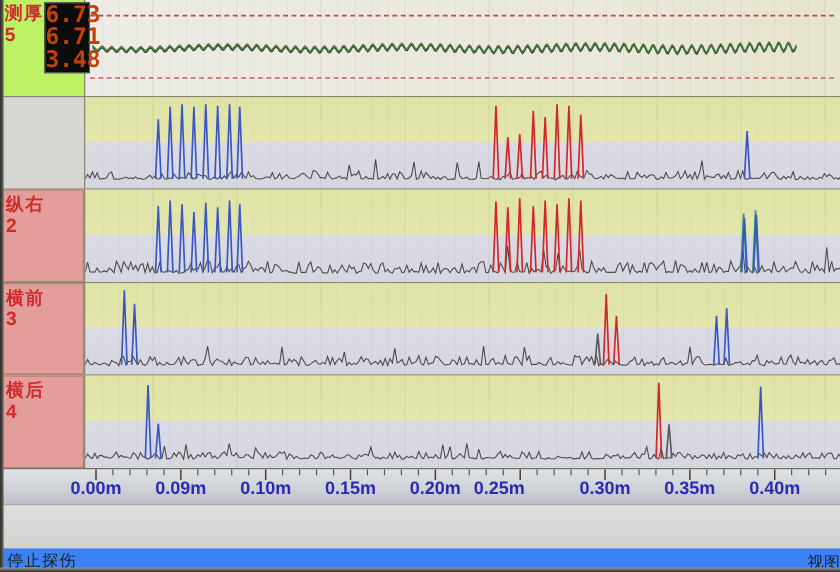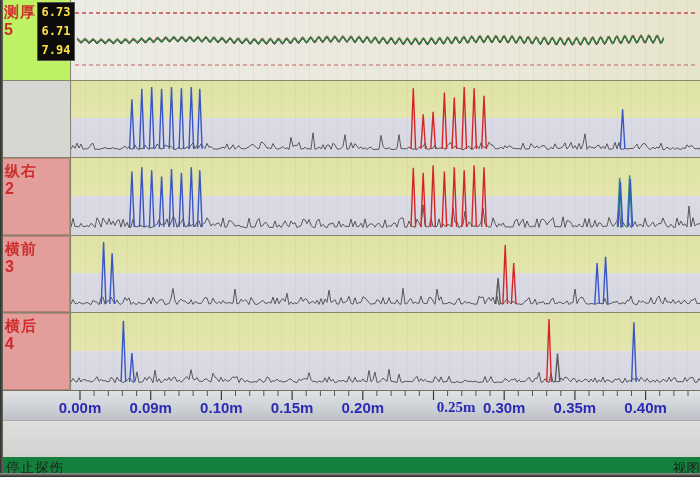--- a/index.html
+++ b/index.html
@@ -15,52 +15,52 @@
   .chan-name{font-size:15px;font-weight:bold;color:#cf2d2d;letter-spacing:1px;line-height:18px;}
   .chan-num{font-size:16px;font-weight:bold;color:#cf2d2d;line-height:18px;}
   .wave-area{position:absolute;left:70px;top:0;bottom:0;right:0;border-left:1px solid #85856f;box-sizing:border-box;overflow:hidden;}
   .wave-area.zones{background:linear-gradient(to bottom,#dfe3a4 0%,#e4e6ae 49%,#dadbe5 49%,#d5d6e0 100%);}
   .wave-area.plain{background:linear-gradient(to right,#ecebe5 0%,#eae8da 70%,#e7e4cc 100%);}
   .wave-area svg{position:absolute;left:0;top:0;}
   .texture{position:absolute;inset:0;background:repeating-linear-gradient(to right,rgba(90,90,60,.05) 0 1px,transparent 1px 14px);pointer-events:none;}
 
   .readings{position:absolute;left:37px;top:2px;width:38px;height:59px;background:#0c0c0a;
             border:1px solid #555;box-sizing:border-box;z-index:5;
-            font-family:"DejaVu Sans Mono",monospace;font-weight:bold;font-size:12px;
-            color:#fde047;line-height:19px;text-align:center;}
+            font-family:"DejaVu Sans Mono",monospace;font-weight:bold;font-size:19px;
+            color:#c2410c;line-height:19px;text-align:center;}
 
   .axis{position:absolute;left:0;top:390px;width:700px;height:30px;
         background:linear-gradient(to bottom,#e0e2e4 0%,#cdd1d6 60%,#bcc0c6 100%);
         border-top:1px solid #70705e;box-sizing:border-box;}
   .axis-label{position:absolute;top:8px;transform:translateX(-50%);
               font-size:15px;font-weight:bold;color:#2a2ab4;white-space:nowrap;}
 
   .toolbar{position:absolute;left:0;top:420px;width:700px;height:37px;
            background:linear-gradient(to bottom,#dedede 0,#d2d2d0 100%);
            border-top:1px solid #a8a8a4;box-sizing:border-box;font-size:13px;color:#222;}
 
-  .statusbar{position:absolute;left:0;top:457px;width:700px;height:20px;background:#15803d;
+  .statusbar{position:absolute;left:0;top:457px;width:700px;height:20px;background:#3b82f6;
              font-size:13.5px;color:#1e1e1e;}
   .status-left{position:absolute;left:6px;top:2px;letter-spacing:1px;}
   .status-right{position:absolute;left:660px;top:3px;width:40px;overflow:hidden;white-space:nowrap;text-align:right;}
 </style>
 </head>
 <body>
 
 <div class="app">
 
   <div class="strip" style="top:0;height:80px;border-top:none">
     <div class="chan-label light">
       <div class="chan-name">测厚</div>
       <div class="chan-num">5</div>
     </div>
     <div class="readings">
       <div>6.73</div>
       <div>6.71</div>
-      <div>7.94</div>
+      <div>3.48</div>
     </div>
     <div class="wave-area plain">
       <svg id="wave0" width="630" height="80">
           <path d="M4,13 H624" fill="none" stroke="#c24848" stroke-width="1.4" stroke-dasharray="4 3"></path>
           <path d="M4,65 H624" fill="none" stroke="#c86060" stroke-width="1.2" stroke-dasharray="4 3"></path>
           <path d="M6.0,37.7L7.5,38.8L9.0,40.8L10.5,41.3L12.0,39.8L13.5,38.2L15.0,38.5L16.5,40.4L18.0,41.7L19.5,40.8L21.0,38.9L22.5,38.4L24.0,39.9L25.5,41.7L27.0,41.6L28.5,39.8L30.0,38.5L31.5,39.3L33.0,41.3L34.5,42.1L36.0,40.6L37.5,38.8L39.0,38.8L40.5,40.6L42.0,42.1L43.5,41.4L45.0,39.3L46.5,38.4L48.0,39.7L49.5,41.7L51.0,41.8L52.5,39.9L54.0,38.3L55.5,38.8L57.0,40.9L58.5,41.8L60.0,40.5L61.5,38.4L63.0,38.1L64.5,39.8L66.0,41.5L67.5,40.9L69.0,38.8L70.5,37.5L72.0,38.7L73.5,40.7L75.0,41.1L76.5,39.2L78.0,37.4L79.5,37.6L81.0,39.7L82.5,40.9L84.0,39.7L85.5,37.5L87.0,36.9L88.5,38.5L90.0,40.4L91.5,40.1L93.0,38.0L94.5,36.5L96.0,37.4L97.5,39.6L99.0,40.3L100.5,38.6L102.0,36.5L103.5,36.6L105.0,38.6L106.5,40.2L108.0,39.3L109.5,37.0L111.0,36.1L112.5,37.7L114.0,39.8L115.5,39.9L117.0,37.8L118.5,36.1L120.0,36.9L121.5,39.2L123.0,40.2L124.5,38.8L126.0,36.6L127.5,36.4L129.0,38.5L130.5,40.3L132.0,39.7L133.5,37.5L135.0,36.3L136.5,37.8L138.0,40.1L139.5,40.6L141.0,38.6L142.5,36.7L144.0,37.3L145.5,39.7L147.0,41.1L148.5,39.9L150.0,37.5L151.5,37.1L153.0,39.1L154.5,41.2L156.0,41.0L157.5,38.7L159.0,37.3L160.5,38.5L162.0,41.0L163.5,41.8L165.0,39.9L166.5,37.8L168.0,38.1L169.5,40.5L171.0,42.2L172.5,41.1L174.0,38.7L175.5,37.9L177.0,39.7L178.5,42.1L180.0,42.1L181.5,39.8L183.0,38.0L184.5,39.0L186.0,41.5L187.5,42.6L189.0,40.8L190.5,38.4L192.0,38.3L193.5,40.6L195.0,42.5L196.5,41.7L198.0,39.1L199.5,37.9L201.0,39.5L202.5,42.0L204.0,42.3L205.5,40.0L207.0,37.9L208.5,38.5L210.0,41.0L211.5,42.3L213.0,40.8L214.5,38.1L216.0,37.6L217.5,39.7L219.0,41.9L220.5,41.3L222.0,38.7L223.5,37.1L225.0,38.4L226.5,41.0L228.0,41.6L229.5,39.4L231.0,37.0L232.5,37.2L234.0,39.8L235.5,41.4L237.0,40.0L238.5,37.3L240.0,36.4L241.5,38.4L243.0,40.8L244.5,40.6L246.0,37.9L247.5,36.0L249.0,37.1L250.5,39.8L252.0,40.8L253.5,38.8L255.0,36.2L256.5,36.1L258.0,38.6L259.5,40.6L261.0,39.6L262.5,36.8L264.0,35.6L265.5,37.5L267.0,40.1L268.5,40.3L270.0,37.8L271.5,35.6L273.0,36.5L274.5,39.3L276.0,40.7L277.5,39.0L279.0,36.3L280.5,35.9L282.0,38.4L283.5,40.8L285.0,40.1L286.5,37.3L288.0,35.8L289.5,37.5L291.0,40.4L292.5,41.0L294.0,38.7L295.5,36.3L297.0,36.8L298.5,39.8L300.0,41.6L301.5,40.1L303.0,37.3L304.5,36.6L306.0,39.0L307.5,41.6L309.0,41.4L310.5,38.6L312.0,36.8L313.5,38.2L315.0,41.2L316.5,42.3L318.0,40.1L319.5,37.4L321.0,37.6L322.5,40.5L324.0,42.6L325.5,41.5L327.0,38.5L328.5,37.4L330.0,39.5L331.5,42.4L333.0,42.5L334.5,39.8L336.0,37.5L337.5,38.6L339.0,41.7L340.5,43.1L342.0,41.1L343.5,38.1L345.0,37.8L346.5,40.6L348.0,43.0L349.5,42.1L351.0,39.0L352.5,37.4L354.0,39.3L355.5,42.3L357.0,42.8L358.5,40.1L360.0,37.4L361.5,38.1L363.0,41.1L364.5,42.8L366.0,41.0L367.5,37.9L369.0,37.1L370.5,39.6L372.0,42.3L373.5,41.8L375.0,38.6L376.5,36.6L378.0,38.1L379.5,41.2L381.0,42.1L382.5,39.5L384.0,36.6L385.5,36.8L387.0,39.8L388.5,41.9L390.0,40.4L391.5,37.1L393.0,35.9L394.5,38.2L396.0,41.2L397.5,41.0L399.0,37.9L400.5,35.6L402.0,36.7L403.5,40.0L405.0,41.3L406.5,39.0L408.0,35.8L409.5,35.6L411.0,38.6L412.5,41.1L414.0,40.0L415.5,36.7L417.0,35.1L418.5,37.2L420.0,40.4L421.5,40.8L423.0,37.9L424.5,35.2L426.0,36.1L427.5,39.4L429.0,41.2L430.5,39.3L432.0,36.0L433.5,35.4L435.0,38.3L436.5,41.2L438.0,40.6L439.5,37.2L441.0,35.3L442.5,37.2L444.0,40.7L445.5,41.5L447.0,38.8L448.5,35.9L450.0,36.4L451.5,39.8L453.0,42.0L454.5,40.5L456.0,37.0L457.5,36.1L459.0,38.8L460.5,42.0L462.0,41.8L463.5,38.6L465.0,36.3L466.5,37.8L468.0,41.4L469.5,42.8L471.0,40.3L472.5,37.1L474.0,37.1L475.5,40.4L477.0,43.1L478.5,41.8L480.0,38.3L481.5,36.8L483.0,39.3L484.5,42.7L486.0,43.0L487.5,39.8L489.0,37.1L490.5,38.2L492.0,41.8L493.5,43.6L495.0,41.3L496.5,37.8L498.0,37.3L499.5,40.5L501.0,43.4L502.5,42.5L504.0,38.9L505.5,36.9L507.0,39.0L508.5,42.6L510.0,43.3L511.5,40.2L513.0,37.0L514.5,37.6L516.0,41.2L517.5,43.3L519.0,41.4L520.5,37.6L522.0,36.6L523.5,39.5L525.0,42.7L526.5,42.2L528.0,38.6L529.5,36.1L531.0,37.8L532.5,41.5L534.0,42.6L535.5,39.7L537.0,36.2L538.5,36.3L540.0,39.8L541.5,42.4L543.0,40.8L544.5,36.9L546.0,35.4L547.5,38.0L549.0,41.5L550.5,41.5L552.0,38.0L553.5,35.1L555.0,36.4L556.5,40.2L558.0,41.8L559.5,39.2L561.0,35.5L562.5,35.2L564.0,38.5L565.5,41.5L567.0,40.4L568.5,36.6L570.0,34.6L571.5,36.9L573.0,40.7L574.5,41.3L576.0,38.0L577.5,34.8L579.0,35.6L580.5,39.5L582.0,41.7L583.5,39.6L585.0,35.7L586.5,34.9L588.0,38.1L589.5,41.6L591.0,41.0L592.5,37.2" fill="none" stroke="#a83838" stroke-width="0.8"></path>
           <path d="M6.0,39.1L7.5,40.2L9.0,42.2L10.5,42.7L12.0,41.2L13.5,39.6L15.0,39.9L16.5,41.8L18.0,43.1L19.5,42.2L21.0,40.3L22.5,39.8L24.0,41.3L25.5,43.1L27.0,43.0L28.5,41.2L30.0,39.9L31.5,40.7L33.0,42.7L34.5,43.5L36.0,42.0L37.5,40.2L39.0,40.2L40.5,42.0L42.0,43.5L43.5,42.8L45.0,40.7L46.5,39.8L48.0,41.1L49.5,43.1L51.0,43.2L52.5,41.3L54.0,39.7L55.5,40.2L57.0,42.3L58.5,43.2L60.0,41.9L61.5,39.8L63.0,39.5L64.5,41.2L66.0,42.9L67.5,42.3L69.0,40.2L70.5,38.9L72.0,40.1L73.5,42.1L75.0,42.5L76.5,40.6L78.0,38.8L79.5,39.0L81.0,41.1L82.5,42.3L84.0,41.1L85.5,38.9L87.0,38.3L88.5,39.9L90.0,41.8L91.5,41.5L93.0,39.4L94.5,37.9L96.0,38.8L97.5,41.0L99.0,41.7L100.5,40.0L102.0,37.9L103.5,38.0L105.0,40.0L106.5,41.6L108.0,40.7L109.5,38.4L111.0,37.5L112.5,39.1L114.0,41.2L115.5,41.3L117.0,39.2L118.5,37.5L120.0,38.3L121.5,40.6L123.0,41.6L124.5,40.2L126.0,38.0L127.5,37.8L129.0,39.9L130.5,41.7L132.0,41.1L133.5,38.9L135.0,37.7L136.5,39.2L138.0,41.5L139.5,42.0L141.0,40.0L142.5,38.1L144.0,38.7L145.5,41.1L147.0,42.5L148.5,41.3L150.0,38.9L151.5,38.5L153.0,40.5L154.5,42.6L156.0,42.4L157.5,40.1L159.0,38.7L160.5,39.9L162.0,42.4L163.5,43.2L165.0,41.3L166.5,39.2L168.0,39.5L169.5,41.9L171.0,43.6L172.5,42.5L174.0,40.1L175.5,39.3L177.0,41.1L178.5,43.5L180.0,43.5L181.5,41.2L183.0,39.4L184.5,40.4L186.0,42.9L187.5,44.0L189.0,42.2L190.5,39.8L192.0,39.7L193.5,42.0L195.0,43.9L196.5,43.1L198.0,40.5L199.5,39.3L201.0,40.9L202.5,43.4L204.0,43.7L205.5,41.4L207.0,39.3L208.5,39.9L210.0,42.4L211.5,43.7L213.0,42.2L214.5,39.5L216.0,39.0L217.5,41.1L219.0,43.3L220.5,42.7L222.0,40.1L223.5,38.5L225.0,39.8L226.5,42.4L228.0,43.0L229.5,40.8L231.0,38.4L232.5,38.6L234.0,41.2L235.5,42.8L237.0,41.4L238.5,38.7L240.0,37.8L241.5,39.8L243.0,42.2L244.5,42.0L246.0,39.3L247.5,37.4L249.0,38.5L250.5,41.2L252.0,42.2L253.5,40.2L255.0,37.6L256.5,37.5L258.0,40.0L259.5,42.0L261.0,41.0L262.5,38.2L264.0,37.0L265.5,38.9L267.0,41.5L268.5,41.7L270.0,39.2L271.5,37.0L273.0,37.9L274.5,40.7L276.0,42.1L277.5,40.4L279.0,37.7L280.5,37.3L282.0,39.8L283.5,42.2L285.0,41.5L286.5,38.7L288.0,37.2L289.5,38.9L291.0,41.8L292.5,42.4L294.0,40.1L295.5,37.7L297.0,38.2L298.5,41.2L300.0,43.0L301.5,41.5L303.0,38.7L304.5,38.0L306.0,40.4L307.5,43.0L309.0,42.8L310.5,40.0L312.0,38.2L313.5,39.6L315.0,42.6L316.5,43.7L318.0,41.5L319.5,38.8L321.0,39.0L322.5,41.9L324.0,44.0L325.5,42.9L327.0,39.9L328.5,38.8L330.0,40.9L331.5,43.8L333.0,43.9L334.5,41.2L336.0,38.9L337.5,40.0L339.0,43.1L340.5,44.5L342.0,42.5L343.5,39.5L345.0,39.2L346.5,42.0L348.0,44.4L349.5,43.5L351.0,40.4L352.5,38.8L354.0,40.7L355.5,43.7L357.0,44.2L358.5,41.5L360.0,38.8L361.5,39.5L363.0,42.5L364.5,44.2L366.0,42.4L367.5,39.3L369.0,38.5L370.5,41.0L372.0,43.7L373.5,43.2L375.0,40.0L376.5,38.0L378.0,39.5L379.5,42.6L381.0,43.5L382.5,40.9L384.0,38.0L385.5,38.2L387.0,41.2L388.5,43.3L390.0,41.8L391.5,38.5L393.0,37.3L394.5,39.6L396.0,42.6L397.5,42.4L399.0,39.3L400.5,37.0L402.0,38.1L403.5,41.4L405.0,42.7L406.5,40.4L408.0,37.2L409.5,37.0L411.0,40.0L412.5,42.5L414.0,41.4L415.5,38.1L417.0,36.5L418.5,38.6L420.0,41.8L421.5,42.2L423.0,39.3L424.5,36.6L426.0,37.5L427.5,40.8L429.0,42.6L430.5,40.7L432.0,37.4L433.5,36.8L435.0,39.7L436.5,42.6L438.0,42.0L439.5,38.6L441.0,36.7L442.5,38.6L444.0,42.1L445.5,42.9L447.0,40.2L448.5,37.3L450.0,37.8L451.5,41.2L453.0,43.4L454.5,41.9L456.0,38.4L457.5,37.5L459.0,40.2L460.5,43.4L462.0,43.2L463.5,40.0L465.0,37.7L466.5,39.2L468.0,42.8L469.5,44.2L471.0,41.7L472.5,38.5L474.0,38.5L475.5,41.8L477.0,44.5L478.5,43.2L480.0,39.7L481.5,38.2L483.0,40.7L484.5,44.1L486.0,44.4L487.5,41.2L489.0,38.5L490.5,39.6L492.0,43.2L493.5,45.0L495.0,42.7L496.5,39.2L498.0,38.7L499.5,41.9L501.0,44.8L502.5,43.9L504.0,40.3L505.5,38.3L507.0,40.4L508.5,44.0L510.0,44.7L511.5,41.6L513.0,38.4L514.5,39.0L516.0,42.6L517.5,44.7L519.0,42.8L520.5,39.0L522.0,38.0L523.5,40.9L525.0,44.1L526.5,43.6L528.0,40.0L529.5,37.5L531.0,39.2L532.5,42.9L534.0,44.0L535.5,41.1L537.0,37.6L538.5,37.7L540.0,41.2L541.5,43.8L543.0,42.2L544.5,38.3L546.0,36.8L547.5,39.4L549.0,42.9L550.5,42.9L552.0,39.4L553.5,36.5L555.0,37.8L556.5,41.6L558.0,43.2L559.5,40.6L561.0,36.9L562.5,36.6L564.0,39.9L565.5,42.9L567.0,41.8L568.5,38.0L570.0,36.0L571.5,38.3L573.0,42.1L574.5,42.7L576.0,39.4L577.5,36.2L579.0,37.0L580.5,40.9L582.0,43.1L583.5,41.0L585.0,37.1L586.5,36.3L588.0,39.5L589.5,43.0L591.0,42.4L592.5,38.6" fill="none" stroke="#3355aa" stroke-width="0.8"></path>
           <path d="M6.0,39.5L7.5,40.6L9.0,42.6L10.5,43.1L12.0,41.6L13.5,40.0L15.0,40.3L16.5,42.2L18.0,43.5L19.5,42.6L21.0,40.7L22.5,40.2L24.0,41.7L25.5,43.5L27.0,43.4L28.5,41.6L30.0,40.3L31.5,41.1L33.0,43.1L34.5,43.9L36.0,42.4L37.5,40.6L39.0,40.6L40.5,42.4L42.0,43.9L43.5,43.2L45.0,41.1L46.5,40.2L48.0,41.5L49.5,43.5L51.0,43.6L52.5,41.7L54.0,40.1L55.5,40.6L57.0,42.7L58.5,43.6L60.0,42.3L61.5,40.2L63.0,39.9L64.5,41.6L66.0,43.3L67.5,42.7L69.0,40.6L70.5,39.3L72.0,40.5L73.5,42.5L75.0,42.9L76.5,41.0L78.0,39.2L79.5,39.4L81.0,41.5L82.5,42.7L84.0,41.5L85.5,39.3L87.0,38.7L88.5,40.3L90.0,42.2L91.5,41.9L93.0,39.8L94.5,38.3L96.0,39.2L97.5,41.4L99.0,42.1L100.5,40.4L102.0,38.3L103.5,38.4L105.0,40.4L106.5,42.0L108.0,41.1L109.5,38.8L111.0,37.9L112.5,39.5L114.0,41.6L115.5,41.7L117.0,39.6L118.5,37.9L120.0,38.7L121.5,41.0L123.0,42.0L124.5,40.6L126.0,38.4L127.5,38.2L129.0,40.3L130.5,42.1L132.0,41.5L133.5,39.3L135.0,38.1L136.5,39.6L138.0,41.9L139.5,42.4L141.0,40.4L142.5,38.5L144.0,39.1L145.5,41.5L147.0,42.9L148.5,41.7L150.0,39.3L151.5,38.9L153.0,40.9L154.5,43.0L156.0,42.8L157.5,40.5L159.0,39.1L160.5,40.3L162.0,42.8L163.5,43.6L165.0,41.7L166.5,39.6L168.0,39.9L169.5,42.3L171.0,44.0L172.5,42.9L174.0,40.5L175.5,39.7L177.0,41.5L178.5,43.9L180.0,43.9L181.5,41.6L183.0,39.8L184.5,40.8L186.0,43.3L187.5,44.4L189.0,42.6L190.5,40.2L192.0,40.1L193.5,42.4L195.0,44.3L196.5,43.5L198.0,40.9L199.5,39.7L201.0,41.3L202.5,43.8L204.0,44.1L205.5,41.8L207.0,39.7L208.5,40.3L210.0,42.8L211.5,44.1L213.0,42.6L214.5,39.9L216.0,39.4L217.5,41.5L219.0,43.7L220.5,43.1L222.0,40.5L223.5,38.9L225.0,40.2L226.5,42.8L228.0,43.4L229.5,41.2L231.0,38.8L232.5,39.0L234.0,41.6L235.5,43.2L237.0,41.8L238.5,39.1L240.0,38.2L241.5,40.2L243.0,42.6L244.5,42.4L246.0,39.7L247.5,37.8L249.0,38.9L250.5,41.6L252.0,42.6L253.5,40.6L255.0,38.0L256.5,37.9L258.0,40.4L259.5,42.4L261.0,41.4L262.5,38.6L264.0,37.4L265.5,39.3L267.0,41.9L268.5,42.1L270.0,39.6L271.5,37.4L273.0,38.3L274.5,41.1L276.0,42.5L277.5,40.8L279.0,38.1L280.5,37.7L282.0,40.2L283.5,42.6L285.0,41.9L286.5,39.1L288.0,37.6L289.5,39.3L291.0,42.2L292.5,42.8L294.0,40.5L295.5,38.1L297.0,38.6L298.5,41.6L300.0,43.4L301.5,41.9L303.0,39.1L304.5,38.4L306.0,40.8L307.5,43.4L309.0,43.2L310.5,40.4L312.0,38.6L313.5,40.0L315.0,43.0L316.5,44.1L318.0,41.9L319.5,39.2L321.0,39.4L322.5,42.3L324.0,44.4L325.5,43.3L327.0,40.3L328.5,39.2L330.0,41.3L331.5,44.2L333.0,44.3L334.5,41.6L336.0,39.3L337.5,40.4L339.0,43.5L340.5,44.9L342.0,42.9L343.5,39.9L345.0,39.6L346.5,42.4L348.0,44.8L349.5,43.9L351.0,40.8L352.5,39.2L354.0,41.1L355.5,44.1L357.0,44.6L358.5,41.9L360.0,39.2L361.5,39.9L363.0,42.9L364.5,44.6L366.0,42.8L367.5,39.7L369.0,38.9L370.5,41.4L372.0,44.1L373.5,43.6L375.0,40.4L376.5,38.4L378.0,39.9L379.5,43.0L381.0,43.9L382.5,41.3L384.0,38.4L385.5,38.6L387.0,41.6L388.5,43.7L390.0,42.2L391.5,38.9L393.0,37.7L394.5,40.0L396.0,43.0L397.5,42.8L399.0,39.7L400.5,37.4L402.0,38.5L403.5,41.8L405.0,43.1L406.5,40.8L408.0,37.6L409.5,37.4L411.0,40.4L412.5,42.9L414.0,41.8L415.5,38.5L417.0,36.9L418.5,39.0L420.0,42.2L421.5,42.6L423.0,39.7L424.5,37.0L426.0,37.9L427.5,41.2L429.0,43.0L430.5,41.1L432.0,37.8L433.5,37.2L435.0,40.1L436.5,43.0L438.0,42.4L439.5,39.0L441.0,37.1L442.5,39.0L444.0,42.5L445.5,43.3L447.0,40.6L448.5,37.7L450.0,38.2L451.5,41.6L453.0,43.8L454.5,42.3L456.0,38.8L457.5,37.9L459.0,40.6L460.5,43.8L462.0,43.6L463.5,40.4L465.0,38.1L466.5,39.6L468.0,43.2L469.5,44.6L471.0,42.1L472.5,38.9L474.0,38.9L475.5,42.2L477.0,44.9L478.5,43.6L480.0,40.1L481.5,38.6L483.0,41.1L484.5,44.5L486.0,44.8L487.5,41.6L489.0,38.9L490.5,40.0L492.0,43.6L493.5,45.4L495.0,43.1L496.5,39.6L498.0,39.1L499.5,42.3L501.0,45.2L502.5,44.3L504.0,40.7L505.5,38.7L507.0,40.8L508.5,44.4L510.0,45.1L511.5,42.0L513.0,38.8L514.5,39.4L516.0,43.0L517.5,45.1L519.0,43.2L520.5,39.4L522.0,38.4L523.5,41.3L525.0,44.5L526.5,44.0L528.0,40.4L529.5,37.9L531.0,39.6L532.5,43.3L534.0,44.4L535.5,41.5L537.0,38.0L538.5,38.1L540.0,41.6L541.5,44.2L543.0,42.6L544.5,38.7L546.0,37.2L547.5,39.8L549.0,43.3L550.5,43.3L552.0,39.8L553.5,36.9L555.0,38.2L556.5,42.0L558.0,43.6L559.5,41.0L561.0,37.3L562.5,37.0L564.0,40.3L565.5,43.3L567.0,42.2L568.5,38.4L570.0,36.4L571.5,38.7L573.0,42.5L574.5,43.1L576.0,39.8L577.5,36.6L579.0,37.4L580.5,41.3L582.0,43.5L583.5,41.4L585.0,37.5L586.5,36.7L588.0,39.9L589.5,43.4L591.0,42.8L592.5,39.0" fill="none" stroke="#333330" stroke-width="1"></path>
           <path d="M6.0,38.5L7.5,39.6L9.0,41.6L10.5,42.1L12.0,40.6L13.5,39.0L15.0,39.3L16.5,41.2L18.0,42.5L19.5,41.6L21.0,39.7L22.5,39.2L24.0,40.7L25.5,42.5L27.0,42.4L28.5,40.6L30.0,39.3L31.5,40.1L33.0,42.1L34.5,42.9L36.0,41.4L37.5,39.6L39.0,39.6L40.5,41.4L42.0,42.9L43.5,42.2L45.0,40.1L46.5,39.2L48.0,40.5L49.5,42.5L51.0,42.6L52.5,40.7L54.0,39.1L55.5,39.6L57.0,41.7L58.5,42.6L60.0,41.3L61.5,39.2L63.0,38.9L64.5,40.6L66.0,42.3L67.5,41.7L69.0,39.6L70.5,38.3L72.0,39.5L73.5,41.5L75.0,41.9L76.5,40.0L78.0,38.2L79.5,38.4L81.0,40.5L82.5,41.7L84.0,40.5L85.5,38.3L87.0,37.7L88.5,39.3L90.0,41.2L91.5,40.9L93.0,38.8L94.5,37.3L96.0,38.2L97.5,40.4L99.0,41.1L100.5,39.4L102.0,37.3L103.5,37.4L105.0,39.4L106.5,41.0L108.0,40.1L109.5,37.8L111.0,36.9L112.5,38.5L114.0,40.6L115.5,40.7L117.0,38.6L118.5,36.9L120.0,37.7L121.5,40.0L123.0,41.0L124.5,39.6L126.0,37.4L127.5,37.2L129.0,39.3L130.5,41.1L132.0,40.5L133.5,38.3L135.0,37.1L136.5,38.6L138.0,40.9L139.5,41.4L141.0,39.4L142.5,37.5L144.0,38.1L145.5,40.5L147.0,41.9L148.5,40.7L150.0,38.3L151.5,37.9L153.0,39.9L154.5,42.0L156.0,41.8L157.5,39.5L159.0,38.1L160.5,39.3L162.0,41.8L163.5,42.6L165.0,40.7L166.5,38.6L168.0,38.9L169.5,41.3L171.0,43.0L172.5,41.9L174.0,39.5L175.5,38.7L177.0,40.5L178.5,42.9L180.0,42.9L181.5,40.6L183.0,38.8L184.5,39.8L186.0,42.3L187.5,43.4L189.0,41.6L190.5,39.2L192.0,39.1L193.5,41.4L195.0,43.3L196.5,42.5L198.0,39.9L199.5,38.7L201.0,40.3L202.5,42.8L204.0,43.1L205.5,40.8L207.0,38.7L208.5,39.3L210.0,41.8L211.5,43.1L213.0,41.6L214.5,38.9L216.0,38.4L217.5,40.5L219.0,42.7L220.5,42.1L222.0,39.5L223.5,37.9L225.0,39.2L226.5,41.8L228.0,42.4L229.5,40.2L231.0,37.8L232.5,38.0L234.0,40.6L235.5,42.2L237.0,40.8L238.5,38.1L240.0,37.2L241.5,39.2L243.0,41.6L244.5,41.4L246.0,38.7L247.5,36.8L249.0,37.9L250.5,40.6L252.0,41.6L253.5,39.6L255.0,37.0L256.5,36.9L258.0,39.4L259.5,41.4L261.0,40.4L262.5,37.6L264.0,36.4L265.5,38.3L267.0,40.9L268.5,41.1L270.0,38.6L271.5,36.4L273.0,37.3L274.5,40.1L276.0,41.5L277.5,39.8L279.0,37.1L280.5,36.7L282.0,39.2L283.5,41.6L285.0,40.9L286.5,38.1L288.0,36.6L289.5,38.3L291.0,41.2L292.5,41.8L294.0,39.5L295.5,37.1L297.0,37.6L298.5,40.6L300.0,42.4L301.5,40.9L303.0,38.1L304.5,37.4L306.0,39.8L307.5,42.4L309.0,42.2L310.5,39.4L312.0,37.6L313.5,39.0L315.0,42.0L316.5,43.1L318.0,40.9L319.5,38.2L321.0,38.4L322.5,41.3L324.0,43.4L325.5,42.3L327.0,39.3L328.5,38.2L330.0,40.3L331.5,43.2L333.0,43.3L334.5,40.6L336.0,38.3L337.5,39.4L339.0,42.5L340.5,43.9L342.0,41.9L343.5,38.9L345.0,38.6L346.5,41.4L348.0,43.8L349.5,42.9L351.0,39.8L352.5,38.2L354.0,40.1L355.5,43.1L357.0,43.6L358.5,40.9L360.0,38.2L361.5,38.9L363.0,41.9L364.5,43.6L366.0,41.8L367.5,38.7L369.0,37.9L370.5,40.4L372.0,43.1L373.5,42.6L375.0,39.4L376.5,37.4L378.0,38.9L379.5,42.0L381.0,42.9L382.5,40.3L384.0,37.4L385.5,37.6L387.0,40.6L388.5,42.7L390.0,41.2L391.5,37.9L393.0,36.7L394.5,39.0L396.0,42.0L397.5,41.8L399.0,38.7L400.5,36.4L402.0,37.5L403.5,40.8L405.0,42.1L406.5,39.8L408.0,36.6L409.5,36.4L411.0,39.4L412.5,41.9L414.0,40.8L415.5,37.5L417.0,35.9L418.5,38.0L420.0,41.2L421.5,41.6L423.0,38.7L424.5,36.0L426.0,36.9L427.5,40.2L429.0,42.0L430.5,40.1L432.0,36.8L433.5,36.2L435.0,39.1L436.5,42.0L438.0,41.4L439.5,38.0L441.0,36.1L442.5,38.0L444.0,41.5L445.5,42.3L447.0,39.6L448.5,36.7L450.0,37.2L451.5,40.6L453.0,42.8L454.5,41.3L456.0,37.8L457.5,36.9L459.0,39.6L460.5,42.8L462.0,42.6L463.5,39.4L465.0,37.1L466.5,38.6L468.0,42.2L469.5,43.6L471.0,41.1L472.5,37.9L474.0,37.9L475.5,41.2L477.0,43.9L478.5,42.6L480.0,39.1L481.5,37.6L483.0,40.1L484.5,43.5L486.0,43.8L487.5,40.6L489.0,37.9L490.5,39.0L492.0,42.6L493.5,44.4L495.0,42.1L496.5,38.6L498.0,38.1L499.5,41.3L501.0,44.2L502.5,43.3L504.0,39.7L505.5,37.7L507.0,39.8L508.5,43.4L510.0,44.1L511.5,41.0L513.0,37.8L514.5,38.4L516.0,42.0L517.5,44.1L519.0,42.2L520.5,38.4L522.0,37.4L523.5,40.3L525.0,43.5L526.5,43.0L528.0,39.4L529.5,36.9L531.0,38.6L532.5,42.3L534.0,43.4L535.5,40.5L537.0,37.0L538.5,37.1L540.0,40.6L541.5,43.2L543.0,41.6L544.5,37.7L546.0,36.2L547.5,38.8L549.0,42.3L550.5,42.3L552.0,38.8L553.5,35.9L555.0,37.2L556.5,41.0L558.0,42.6L559.5,40.0L561.0,36.3L562.5,36.0L564.0,39.3L565.5,42.3L567.0,41.2L568.5,37.4L570.0,35.4L571.5,37.7L573.0,41.5L574.5,42.1L576.0,38.8L577.5,35.6L579.0,36.4L580.5,40.3L582.0,42.5L583.5,40.4L585.0,36.5L586.5,35.7L588.0,38.9L589.5,42.4L591.0,41.8L592.5,38.0" fill="none" stroke="#2e8b3a" stroke-width="1.1"></path>
         </svg>
@@ -134,21 +134,21 @@
   <div class="axis" id="axis">
     <svg id="axissvg" width="700" height="12" style="position:absolute;left:0;top:0">
         <path d="M94.1,0 V5 M108.3,0 V5 M122.4,0 V5 M136.6,0 V5 M164.8,0 V5 M179.0,0 V5 M193.1,0 V5 M207.3,0 V5 M235.5,0 V5 M249.7,0 V5 M263.8,0 V5 M278.0,0 V5 M306.2,0 V5 M320.4,0 V5 M334.5,0 V5 M348.7,0 V5 M376.9,0 V5 M391.1,0 V5 M405.2,0 V5 M419.4,0 V5 M447.6,0 V5 M461.8,0 V5 M475.9,0 V5 M490.1,0 V5 M518.3,0 V5 M532.5,0 V5 M546.6,0 V5 M560.8,0 V5 M589.0,0 V5 M603.2,0 V5 M617.3,0 V5 M631.5,0 V5 M659.7,0 V5 M673.9,0 V5 M688.0,0 V5 " fill="none" stroke="#55554c" stroke-width="1"></path>
         <path d="M80.0,0 V9 M150.7,0 V9 M221.4,0 V9 M292.1,0 V9 M362.8,0 V9 M433.5,0 V9 M504.2,0 V9 M574.9,0 V9 M645.6,0 V9 " fill="none" stroke="#3a3a32" stroke-width="1.2"></path>
       </svg>
   <span class="axis-label" style="left: 80px;">0.00m</span>
       <span class="axis-label" style="left: 150.7px;">0.09m</span>
       <span class="axis-label" style="left: 221.4px;">0.10m</span>
       <span class="axis-label" style="left: 292.1px;">0.15m</span>
       <span class="axis-label" style="left: 362.8px;">0.20m</span>
-      <span class="axis-label" style="left: 456px; font-family: Liberation Serif, serif;">0.25m</span>
+      <span class="axis-label" style="left: 416px;">0.25m</span>
       <span class="axis-label" style="left: 504.2px;">0.30m</span>
       <span class="axis-label" style="left: 574.9px; text-align: center;">0.35m</span>
       <span class="axis-label" style="left: 645.6px;">0.40m</span>
     </div>
 
   <div class="toolbar">
     
     
     
     

